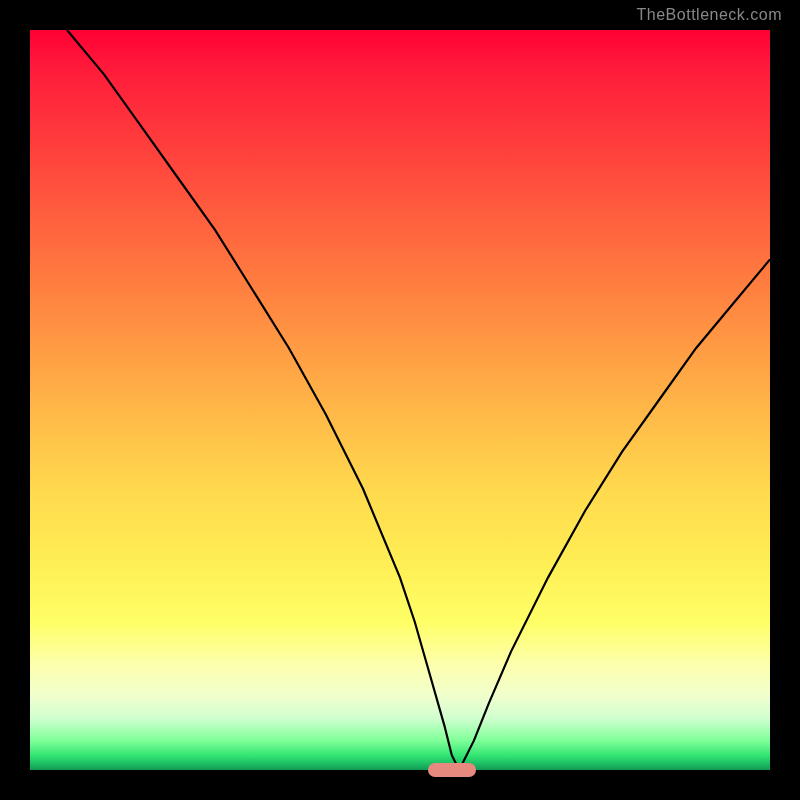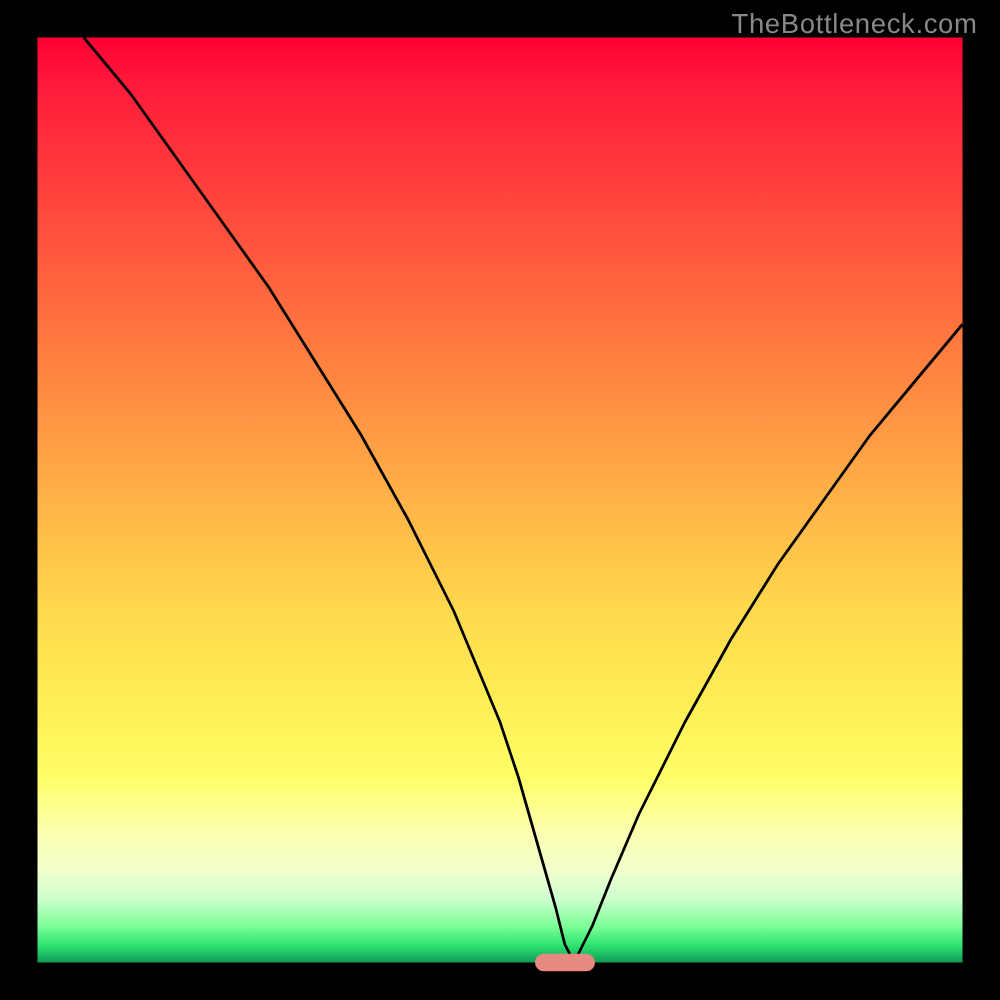--- a/index.html
+++ b/index.html
@@ -1,19 +1,19 @@
 <!DOCTYPE html>
 <html><head>
 <meta charset="utf-8">
 <style>
 *{margin:0;padding:0;box-sizing:border-box}
 body{background:#000;width:800px;height:800px;position:relative;font-family:Arial,sans-serif}
 .frame{position:absolute;inset:0;background:#000}
 .plot{position:absolute;left:30px;top:30px;width:740px;height:740px;background:linear-gradient(to bottom,#ff0033 0%,#ff1a3a 5%,#ff4d3d 20%,#ff8040 35%,#ffb347 50%,#ffd94d 62%,#ffee55 72%,#ffff66 80%,#fcffb0 86%,#f0ffcc 90%,#d0ffd0 93%,#80ff99 96%,#33e673 98%,#1fc466 99%,#119955 100%)}
-.wm{position:absolute;top:6px;right:18px;color:#888;font-size:22px;letter-spacing:.5px}
+.wm{position:absolute;top:6px;right:18px;color:#888;font-size:16px;letter-spacing:.5px}
 svg.curve{position:absolute;left:30px;top:30px;width:740px;height:740px;overflow:visible}
 .marker{position:absolute;width:48px;height:14px;background:#e8897f;border-radius:7px;transform:translate(-50%,-50%)}
 </style>
 </head>
 <body>
 
 <div class="frame"></div>
 <div class="plot"></div>
 
 <div class="wm">TheBottleneck.com</div>

